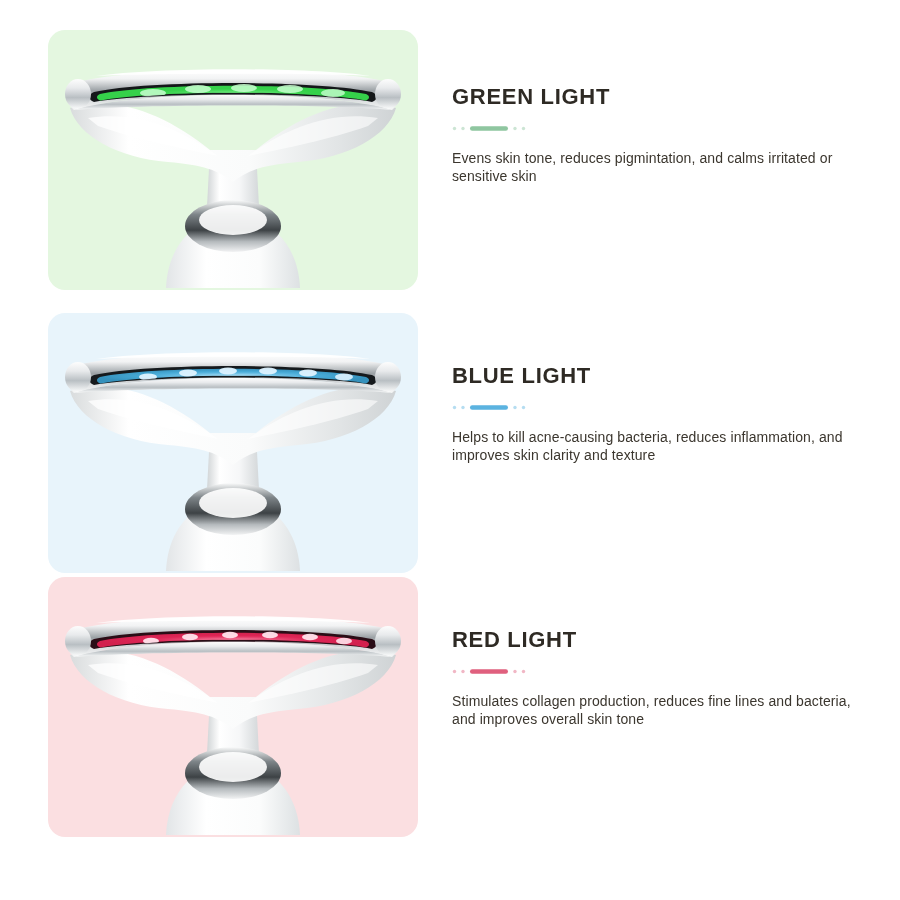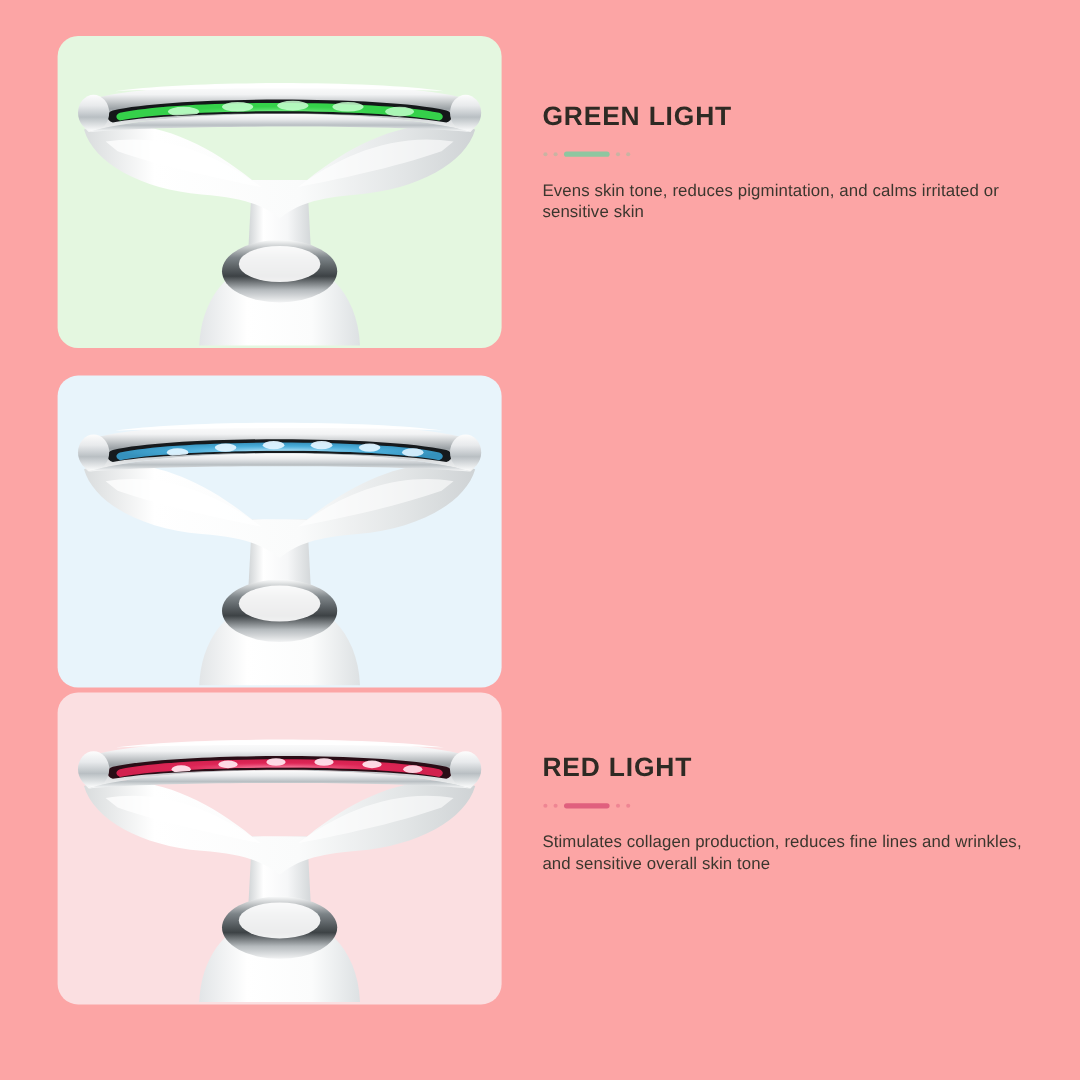--- a/index.html
+++ b/index.html
@@ -12,21 +12,21 @@
     height: 900px;
     background: #e4dcca;
     font-family: "Liberation Sans", sans-serif;
     overflow: hidden;
   }
 
   .board {
     position: relative;
     width: 900px;
     height: 900px;
-    background: #fca5a5;
+    background: #ffffff;
   }
 
   
   .row {
     position: absolute;
     left: 0;
     width: 900px;
     height: 260px;
   }
   .row-green { top: 30px; }
@@ -294,20 +294,31 @@
           <ellipse cx="296" cy="64" rx="9" ry="3.4" fill="#dff3ff" opacity="0.9"></ellipse>
         </g>
 
         <ellipse cx="30" cy="64" rx="13" ry="15" fill="url(#chromeLowB)"></ellipse>
         <ellipse cx="340" cy="64" rx="13" ry="15" fill="url(#chromeLowB)"></ellipse>
         <path d="M48 46 C110 37 262 37 322 46 C266 43 104 43 48 46 Z" fill="#ffffff" opacity="0.95"></path>
         <path d="M26 80 C90 60 280 60 344 80 C280 74 90 74 26 80 Z" fill="url(#chromeLowB)"></path>
       </svg>
     </div>
 
+    <div class="copy">
+      <h2 class="title">BLUE LIGHT</h2>
+      <svg class="divider" viewBox="0 0 86 7" xmlns="http://www.w3.org/2000/svg">
+        <circle cx="2.5" cy="3.5" r="1.7" fill="#5bb3e0" opacity="0.45"></circle>
+        <circle cx="11" cy="3.5" r="1.7" fill="#5bb3e0" opacity="0.45"></circle>
+        <rect x="18" y="1.3" width="38" height="4.4" rx="2.2" fill="#5bb3e0"></rect>
+        <circle cx="63" cy="3.5" r="1.7" fill="#5bb3e0" opacity="0.45"></circle>
+        <circle cx="71.5" cy="3.5" r="1.7" fill="#5bb3e0" opacity="0.45"></circle>
+      </svg>
+      <p class="body-text">Helps to kill acne-causing bacteria, reduces inflammation, and improves skin clarity and texture</p>
+    </div>
   </div>
 
   <div class="row row-red">
 
     <div class="panel panel-red">
       <svg class="device" viewBox="0 0 370 260" xmlns="http://www.w3.org/2000/svg">
         <defs>
           <linearGradient id="chromeTopR" x1="0" y1="0" x2="0" y2="1">
             <stop offset="0%" stop-color="#ffffff"></stop>
             <stop offset="22%" stop-color="#f2f3f4"></stop>
@@ -396,17 +407,17 @@
 
     <div class="copy">
       <h2 class="title">RED LIGHT</h2>
       <svg class="divider" viewBox="0 0 86 7" xmlns="http://www.w3.org/2000/svg">
         <circle cx="2.5" cy="3.5" r="1.7" fill="#e0607e" opacity="0.45"></circle>
         <circle cx="11" cy="3.5" r="1.7" fill="#e0607e" opacity="0.45"></circle>
         <rect x="18" y="1.3" width="38" height="4.4" rx="2.2" fill="#e0607e"></rect>
         <circle cx="63" cy="3.5" r="1.7" fill="#e0607e" opacity="0.45"></circle>
         <circle cx="71.5" cy="3.5" r="1.7" fill="#e0607e" opacity="0.45"></circle>
       </svg>
-      <p class="body-text">Stimulates collagen production, reduces fine lines and wrinkles, and sensitive overall skin tone</p>
+      <p class="body-text">Stimulates collagen production, reduces fine lines and bacteria, and improves overall skin tone</p>
     </div>
   </div>
 
 </div>
 
 </body></html>

